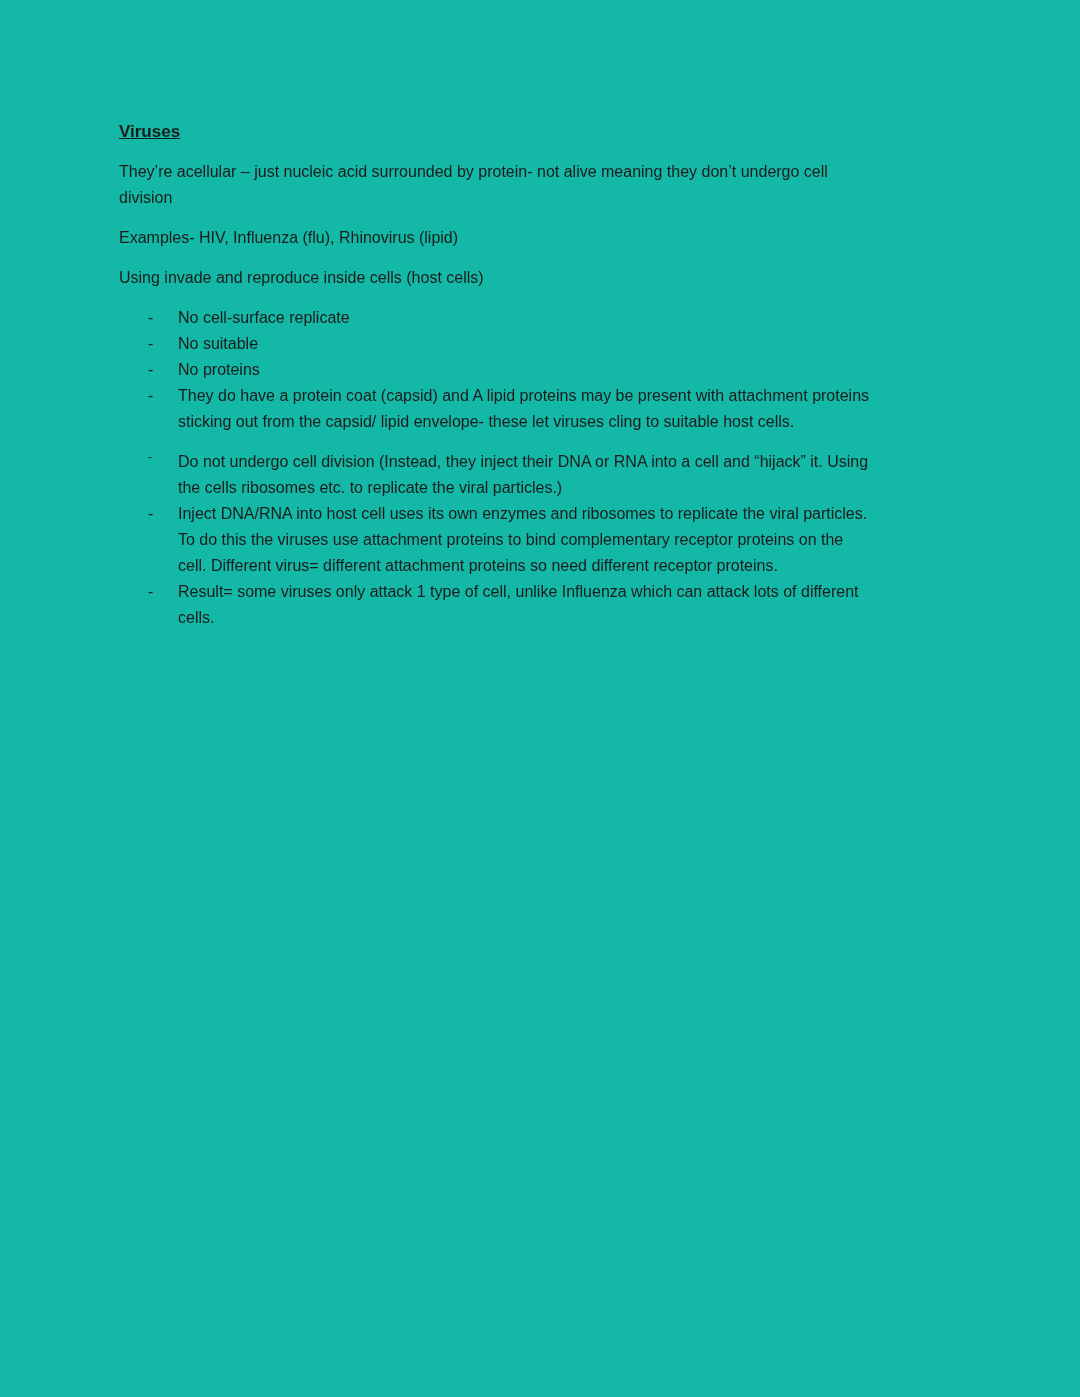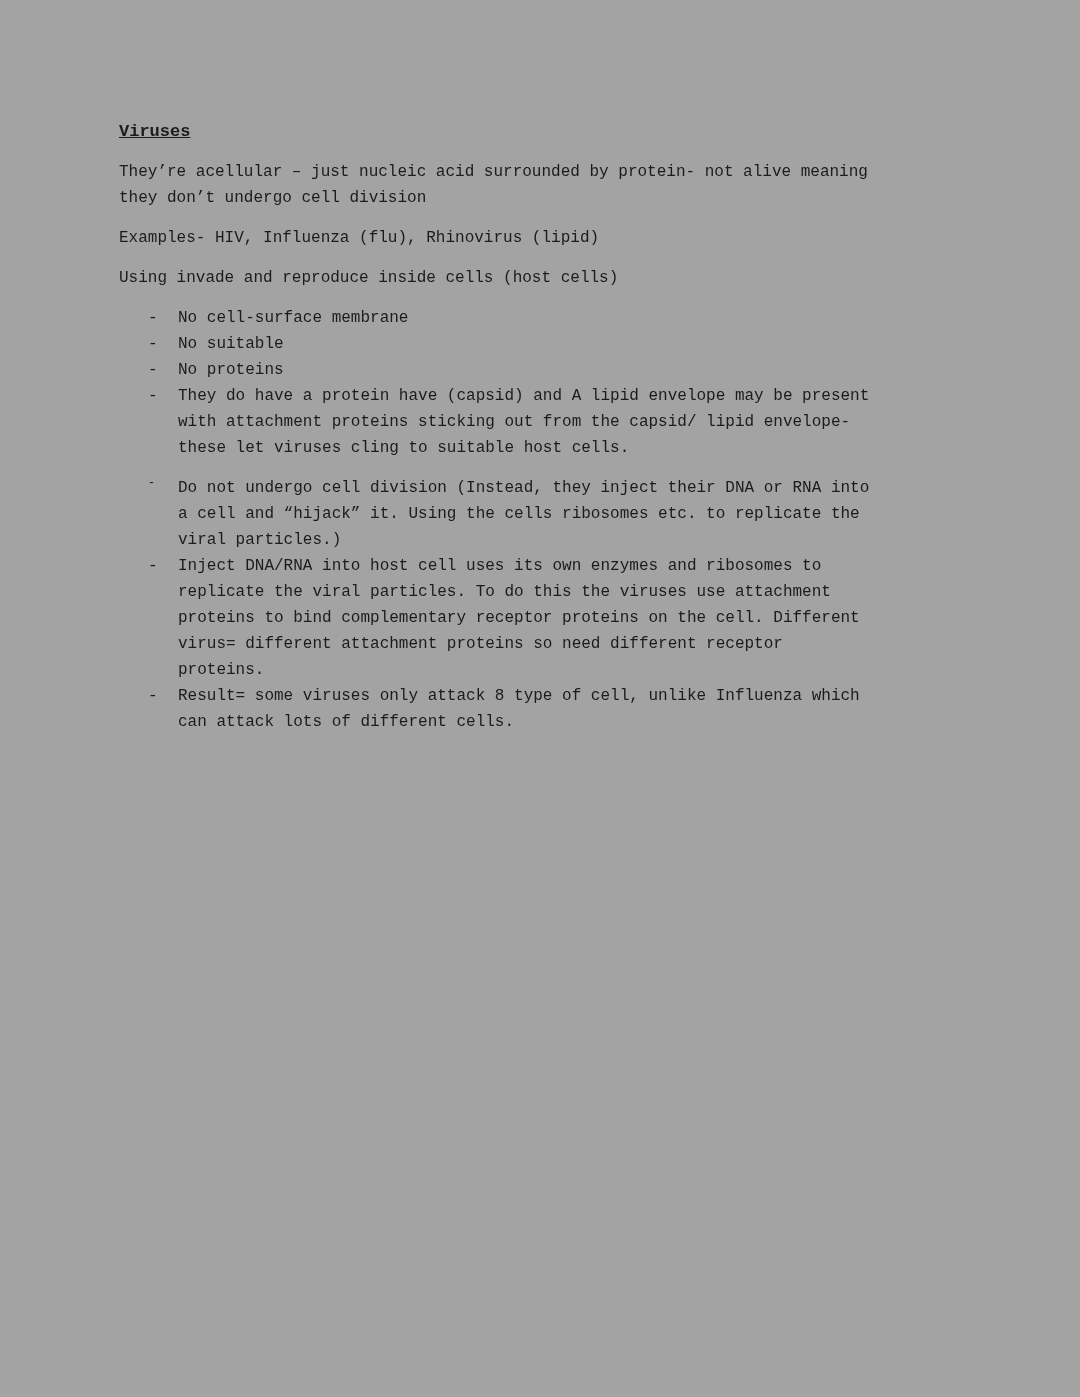--- a/index.html
+++ b/index.html
@@ -1,23 +1,23 @@
 <!DOCTYPE html>
 <html><head>
 <meta charset="utf-8">
 <style>
   * { margin: 0; padding: 0; box-sizing: border-box; }
   html, body { background: #ffffff; }
   .page {
     position: relative;
     width: 1080px;
     height: 1397px;
-    background: #a3a3a3;
+    background: #14b8a6;
     padding: 119px 210px 40px 119px;
-    font-family: Liberation Mono, monospace;
+    font-family: Liberation Sans, sans-serif;
     font-size: 16px;
     line-height: 26px;
     color: #1c1c1c;
     overflow: hidden;
   }
   .doc-title {
     font-size: 17px;
     font-weight: bold;
     text-decoration: underline;
     margin-bottom: 14px;
@@ -60,45 +60,45 @@
   <p class="para">They’re acellular – just nucleic acid surrounded by protein- not alive meaning they don’t undergo cell division</p>
 
   <p class="para">Examples- HIV, Influenza (flu), Rhinovirus (lipid)</p>
 
   <p class="para">Using invade and reproduce inside cells (host cells)</p>
 
 
   <ul class="dash-list">
     <li>
       <span class="bullet">-</span>
-      <span class="li-text">No cell-surface membrane</span>
+      <span class="li-text">No cell-surface replicate</span>
     </li>
     <li>
       <span class="bullet">-</span>
       <span class="li-text">No suitable</span>
     </li>
     <li>
       <span class="bullet">-</span>
       <span class="li-text">No proteins</span>
     </li>
     <li>
       <span class="bullet">-</span>
-      <span class="li-text">They do have a protein have (capsid) and A lipid envelope may be present with attachment proteins sticking out from the capsid/ lipid envelope- these let viruses cling to suitable host cells.</span>
+      <span class="li-text">They do have a protein coat (capsid) and A lipid proteins may be present with attachment proteins sticking out from the capsid/ lipid envelope- these let viruses cling to suitable host cells.</span>
     </li>
   </ul>
 
 
   <ul class="dash-list">
     <li>
       <span class="bullet raised">-</span>
       <span class="li-text">Do not undergo cell division (Instead, they inject their DNA or RNA into a cell and “hijack” it. Using the cells ribosomes etc. to replicate the viral particles.)</span>
     </li>
     <li>
       <span class="bullet">-</span>
       <span class="li-text">Inject DNA/RNA into host cell uses its own enzymes and ribosomes to replicate the viral particles. To do this the viruses use attachment proteins to bind complementary receptor proteins on the cell. Different virus= different attachment proteins so need different receptor proteins.</span>
     </li>
     <li>
       <span class="bullet">-</span>
-      <span class="li-text">Result= some viruses only attack 8 type of cell, unlike Influenza which can attack lots of different cells.</span>
+      <span class="li-text">Result= some viruses only attack 1 type of cell, unlike Influenza which can attack lots of different cells.</span>
     </li>
   </ul>
 
 </div>
 
 </body></html>

